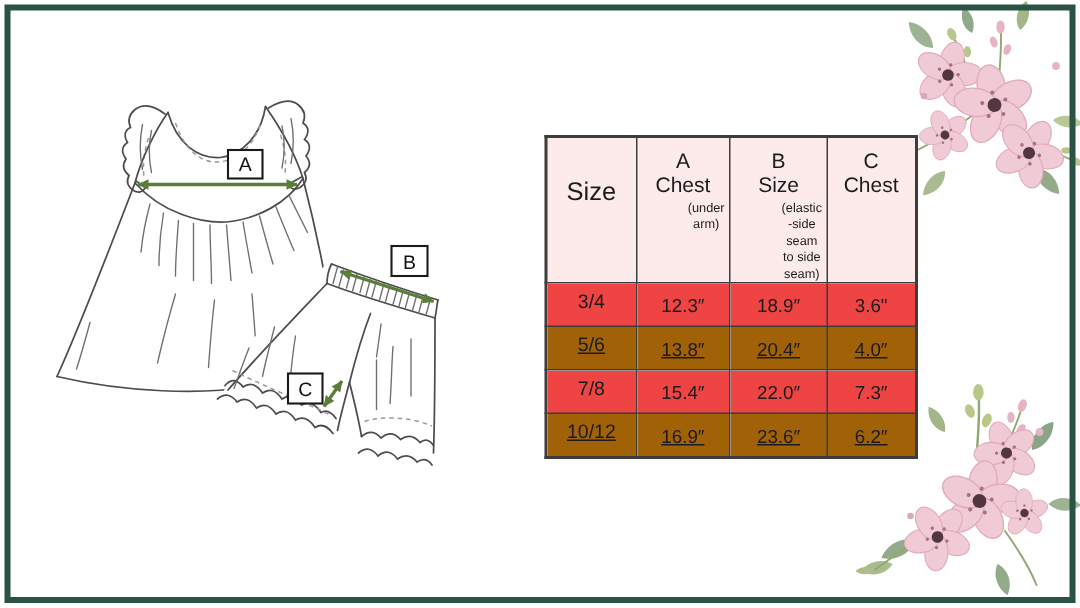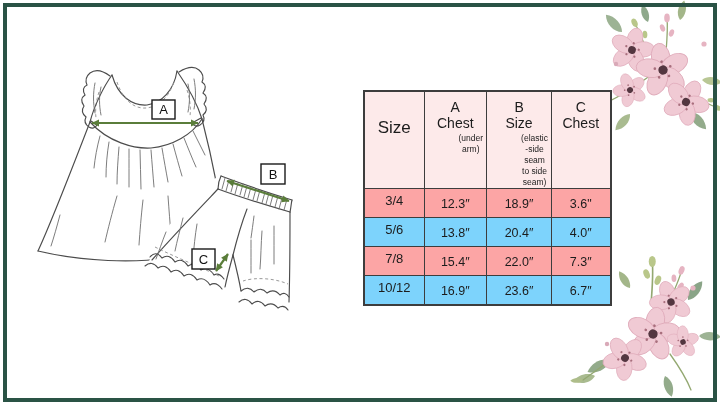--- a/index.html
+++ b/index.html
@@ -12,22 +12,22 @@
               table-layout:fixed;background:#fdeaea;}
   .size-table td{border:1px solid #3d3d3d;text-align:center;padding:0;overflow:hidden;}
   .size-table{border:2px solid #3d3d3d;}
   tr.hdr{height:68px;background:#fdeaea;}
   tr.hdr td{vertical-align:top;}
   td.size-h{vertical-align:middle !important;padding-bottom:24px !important;font-size:17px;}
   .h-letter{font-size:14px;line-height:1.15;padding-top:7px;}
   .h-name{font-size:14px;line-height:1.15;}
   .h-sub{font-size:8.5px;line-height:1.3;padding:2px 3px 0 3px;margin-left:31px;}
   tr.r{height:29px;}
-  tr.r-odd{background:#fca5a5;margin-top:12px;}
-  tr.r-even{background:#7dd3fc;}
+  tr.r-odd{background:#ef4444;margin-top:12px;}
+  tr.r-even{background:#a16207;text-decoration:underline;}
   td.v-size{font-size:13px;vertical-align:middle;padding-bottom:6px !important;}
   td.v{font-size:12.5px;vertical-align:middle;padding-top:2px !important;}
   
   .sk{stroke:#4c4c4c;stroke-width:1.15;fill:none;stroke-linecap:round;}
   .sk-light{stroke:#6e6e6e;stroke-width:0.9;fill:none;stroke-linecap:round;}
   .dash{stroke:#9a9a9a;stroke-width:1;fill:none;stroke-dasharray:3 2.6;}
   .arrow{stroke:#5a7d3a;stroke-width:2.2;fill:none;}
   .lblbox{fill:#ffffff;stroke:#1a1a1a;stroke-width:1.4;}
   .lbltxt{font-family:"Liberation Sans",sans-serif;font-size:13px;fill:#111;text-anchor:middle;}
   .stem{stroke:#93a871;stroke-width:1.3;fill:none;stroke-linecap:round;}
@@ -248,19 +248,19 @@
       <tr class="r r-odd">
         <td class="v-size">7/8</td>
         <td class="v">15.4″</td>
         <td class="v">22.0″</td>
         <td class="v">7.3″</td>
       </tr>
       <tr class="r r-even">
         <td class="v-size">10/12</td>
         <td class="v">16.9″</td>
         <td class="v">23.6″</td>
-        <td class="v">6.7″</td>
+        <td class="v">6.2″</td>
       </tr>
     </tbody>
   </table>
 
   <div class="frame"></div>
 </div>
 
 </body></html>

